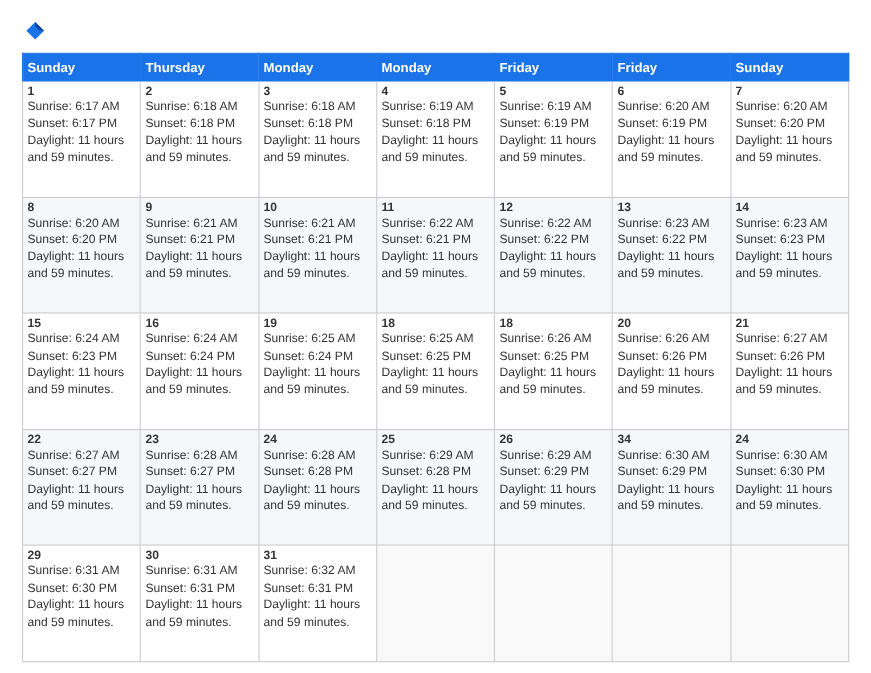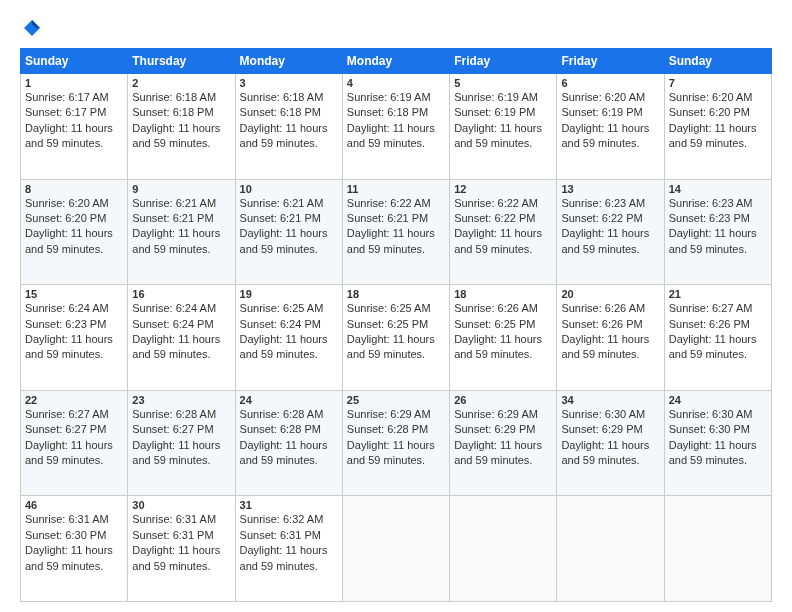--- a/index.html
+++ b/index.html
@@ -255,21 +255,21 @@
             <span class="day-num">34</span>
             <div class="day-info">Sunrise: 6:30 AM<br>Sunset: 6:29 PM<br>Daylight: 11 hours<br>and 59 minutes.</div>
           </td>
           <td>
             <span class="day-num">24</span>
             <div class="day-info">Sunrise: 6:30 AM<br>Sunset: 6:30 PM<br>Daylight: 11 hours<br>and 59 minutes.</div>
           </td>
         </tr>
         <tr>
           <td>
-            <span class="day-num">46</span>
+            <span class="day-num">29</span>
             <div class="day-info">Sunrise: 6:31 AM<br>Sunset: 6:30 PM<br>Daylight: 11 hours<br>and 59 minutes.</div>
           </td>
           <td>
             <span class="day-num">30</span>
             <div class="day-info">Sunrise: 6:31 AM<br>Sunset: 6:31 PM<br>Daylight: 11 hours<br>and 59 minutes.</div>
           </td>
           <td>
             <span class="day-num">31</span>
             <div class="day-info">Sunrise: 6:32 AM<br>Sunset: 6:31 PM<br>Daylight: 11 hours<br>and 59 minutes.</div>
           </td>

